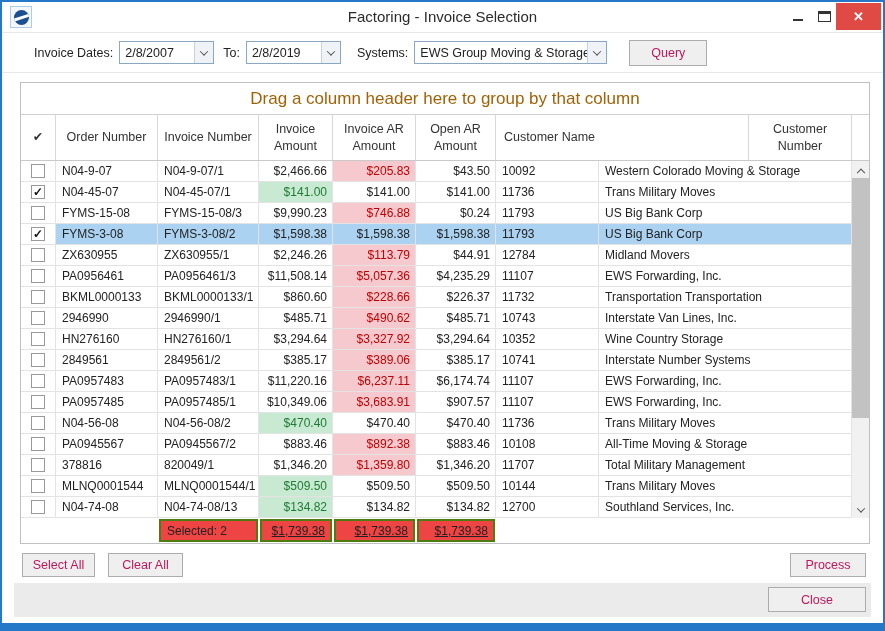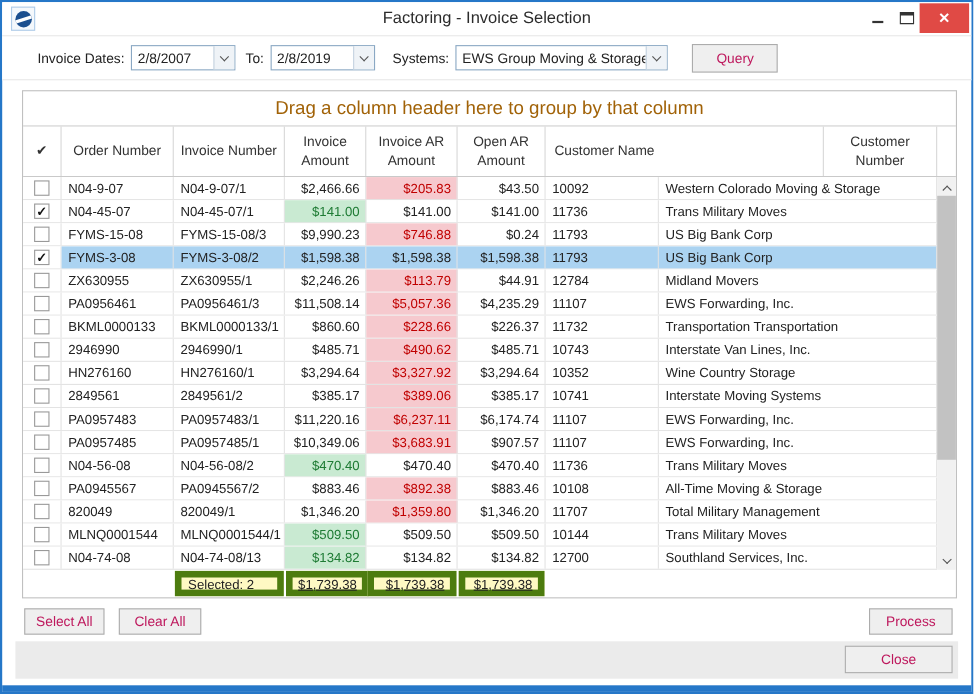--- a/index.html
+++ b/index.html
@@ -113,21 +113,21 @@
   }
   .vs-arrow { position:absolute; left:0; width:17px; height:17px; display:flex; align-items:center; justify-content:center; }
   .vs-up { top:0; }
   .vs-down { bottom:0; }
   .vs-up .chev { transform:rotate(-135deg) translate(-2px,-2px); }
   .vs-thumb { position:absolute; left:0; top:17px; width:17px; height:240px; background:#C2C2C2; }
   
   .footerrow { display:flex; height:25px; margin-top:1px; }
   .fcell { display:flex; }
   .fbox {
-    border:6px solid #4d7c0f; background:#fef9c3; margin:0px 1px; height:23px; flex:1;
+    border:2px solid #4d7c0f; background:#ef4444; margin:0px 1px; height:23px; flex:1;
     display:flex; align-items:center; font-size:12px; color:#222;
   }
   .fbox.left { padding:0 6px; justify-content:flex-start; }
   .fbox.right { padding:0 5px; justify-content:flex-end;text-decoration:underline; }
   
   .select-all { position:absolute; left:20px;  top:551px; width:73px; height:24px; }
   .clear-all  { position:absolute; left:106px; top:551px; width:75px; height:24px; }
   .process    { position:absolute; right:17px; top:551px; width:76px; height:24px; }
   .footer-strip {
     position:absolute; left:12px; right:12px; top:581px; height:34px; background:#EBEBEB;
@@ -311,21 +311,21 @@
           <div class="row">
     <div class="cell col-check">
       <div class="cb"></div>
     </div>
     <div class="cell col-order c-text">2849561</div>
     <div class="cell col-invno c-text">2849561/2</div>
     <div class="cell col-invamt c-amt">$385.17</div>
     <div class="cell col-invar c-amt pink">$389.06</div>
     <div class="cell col-openar c-amt">$385.17</div>
     <div class="cell col-custno c-text">10741</div>
-    <div class="cell col-custname c-text">Interstate Moving Systems</div>
+    <div class="cell col-custname c-text">Interstate Number Systems</div>
   </div>
           <div class="row">
     <div class="cell col-check">
       <div class="cb"></div>
     </div>
     <div class="cell col-order c-text">PA0957483</div>
     <div class="cell col-invno c-text">PA0957483/1</div>
     <div class="cell col-invamt c-amt">$11,220.16</div>
     <div class="cell col-invar c-amt pink">$6,237.11</div>
     <div class="cell col-openar c-amt">$6,174.74</div>
@@ -365,21 +365,21 @@
     <div class="cell col-invamt c-amt">$883.46</div>
     <div class="cell col-invar c-amt pink">$892.38</div>
     <div class="cell col-openar c-amt">$883.46</div>
     <div class="cell col-custno c-text">10108</div>
     <div class="cell col-custname c-text">All-Time Moving &amp; Storage</div>
   </div>
           <div class="row">
     <div class="cell col-check">
       <div class="cb"></div>
     </div>
-    <div class="cell col-order c-text">820049</div>
+    <div class="cell col-order c-text">378816</div>
     <div class="cell col-invno c-text">820049/1</div>
     <div class="cell col-invamt c-amt">$1,346.20</div>
     <div class="cell col-invar c-amt pink">$1,359.80</div>
     <div class="cell col-openar c-amt">$1,346.20</div>
     <div class="cell col-custno c-text">11707</div>
     <div class="cell col-custname c-text">Total Military Management</div>
   </div>
           <div class="row">
     <div class="cell col-check">
       <div class="cb"></div>

